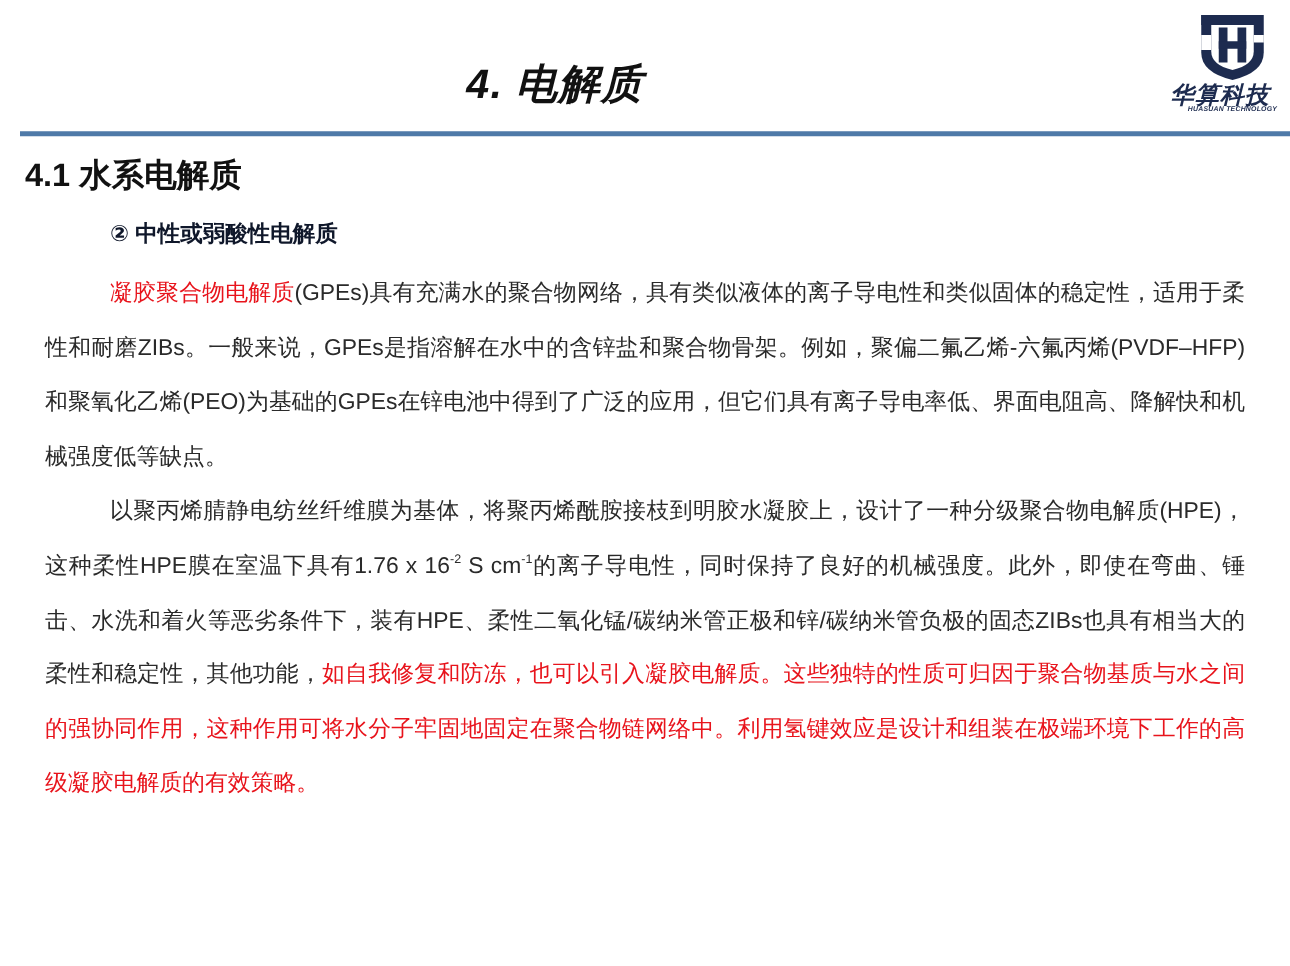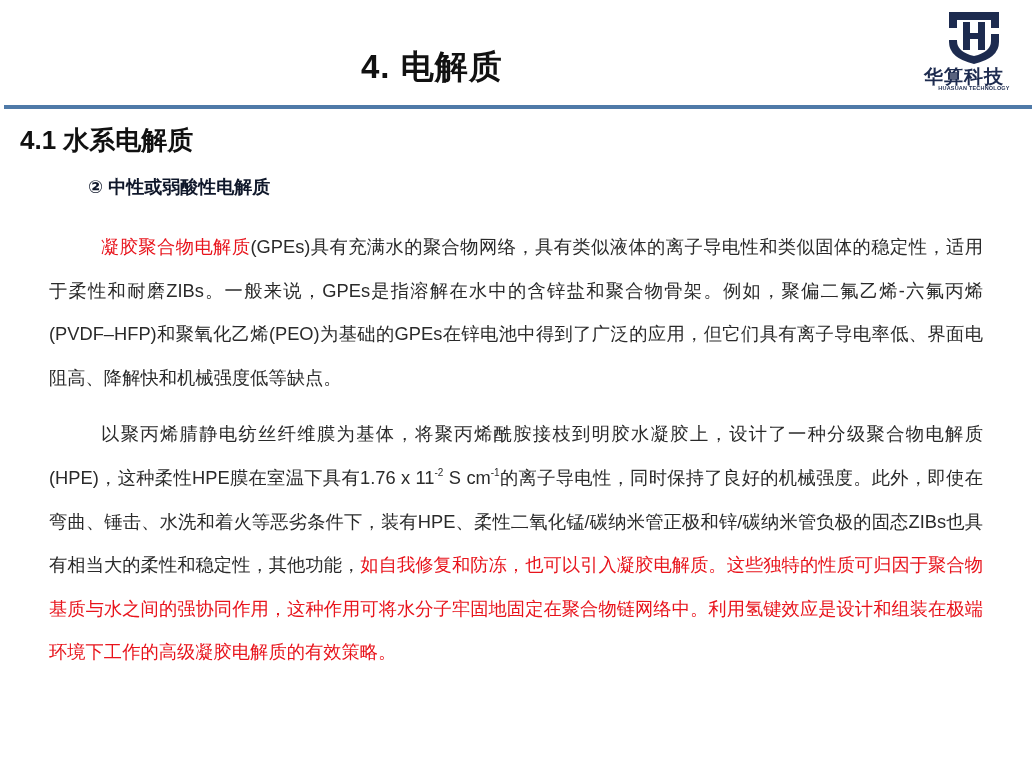--- a/index.html
+++ b/index.html
@@ -3,21 +3,21 @@
   <meta charset="utf-8">
   <style>
     html, body { margin: 0; padding: 0; }
     body {
       width: 1032px; height: 773px; overflow: hidden;
       background: #ffffff;
       font-family: "Liberation Sans", "DejaVu Sans", sans-serif;
       color: #222222;
       position: relative;
     }
-    .header { position: absolute; left: 4px; top: 0; width: 952px; height: 106px; }
+    .header { position: absolute; left: 16px; top: 0; width: 952px; height: 106px; font-style: italic; }
     .page-title {
       position: absolute; left: 357px; top: 44px;
       font-size: 33px; font-weight: bold; color: #111111; letter-spacing: 1px;
       line-height: 46px;
     }
     .divider {
       position: absolute; left: 0; top: 105px; width: 1032px; height: 4px;
       background: #4f7aa8;
     }
     .logo { position: absolute; left: 920px; top: 8px; width: 100px; height: 92px; }
@@ -35,21 +35,21 @@
       font-size: 26px; font-weight: bold; color: #111111; line-height: 32px;
     }
     .subsection {
       position: absolute; left: 88px; top: 174px;
       font-size: 18px; font-weight: bold; color: #0f172a; line-height: 26px;
     }
     .body-text {
       position: absolute; left: 36px; top: 212px; width: 960px;
       font-size: 18.3px; line-height: 43.6px; color: #2a2a2a;
     }
-    .para { margin: 13px; text-indent: 52px; text-align: justify; }
+    .para { margin: 0; text-indent: 52px; text-align: justify; }
     .red { color: #e8141c; }
     sup { font-size: 10px; vertical-align: 8px; line-height: 0; }
   </style>
 </head>
 <body>
 
 <div class="header">
   <div class="page-title">4. 电解质</div>
   <div class="logo">
     <svg width="58" height="58" viewBox="0 0 58 58">
@@ -66,14 +66,14 @@
     <div class="logo-en">HUASUAN TECHNOLOGY</div>
   </div>
   <div class="divider"></div>
 </div>
 
 <div class="section-title">4.1 水系电解质</div>
 <div class="subsection">② 中性或弱酸性电解质</div>
 
 <div class="body-text">
   <p class="para"><span class="red">凝胶聚合物电解质</span><span>(GPEs)具有充满水的聚合物网络，具有类似液体的离子导电性和类似固体的稳定性，适用于柔性和耐磨ZIBs。一般来说，GPEs是指溶解在水中的含锌盐和聚合物骨架。例如，聚偏二氟乙烯-六氟丙烯(PVDF–HFP)和聚氧化乙烯(PEO)为基础的GPEs在锌电池中得到了广泛的应用，但它们具有离子导电率低、界面电阻高、降解快和机械强度低等缺点。</span></p>
-  <p class="para"><span>以聚丙烯腈静电纺丝纤维膜为基体，将聚丙烯酰胺接枝到明胶水凝胶上，设计了一种分级聚合物电解质(HPE)，这种柔性HPE膜在室温下具有1.76 x 11</span><sup>-2</sup><span> S cm</span><sup>-1</sup><span>的离子导电性，同时保持了良好的机械强度。此外，即使在弯曲、锤击、水洗和着火等恶劣条件下，装有HPE、柔性二氧化锰/碳纳米管正极和锌/碳纳米管负极的固态ZIBs也具有相当大的柔性和稳定性，其他功能，</span><span class="red">如自我修复和防冻，也可以引入凝胶电解质。这些独特的性质可归因于聚合物基质与水之间的强协同作用，这种作用可将水分子牢固地固定在聚合物链网络中。利用氢键效应是设计和组装在极端环境下工作的高级凝胶电解质的有效策略。</span></p>
+  <p class="para"><span>以聚丙烯腈静电纺丝纤维膜为基体，将聚丙烯酰胺接枝到明胶水凝胶上，设计了一种分级聚合物电解质(HPE)，这种柔性HPE膜在室温下具有1.76 x 16</span><sup>-2</sup><span> S cm</span><sup>-1</sup><span>的离子导电性，同时保持了良好的机械强度。此外，即使在弯曲、锤击、水洗和着火等恶劣条件下，装有HPE、柔性二氧化锰/碳纳米管正极和锌/碳纳米管负极的固态ZIBs也具有相当大的柔性和稳定性，其他功能，</span><span class="red">如自我修复和防冻，也可以引入凝胶电解质。这些独特的性质可归因于聚合物基质与水之间的强协同作用，这种作用可将水分子牢固地固定在聚合物链网络中。利用氢键效应是设计和组装在极端环境下工作的高级凝胶电解质的有效策略。</span></p>
 </div>
 
 </body></html>

